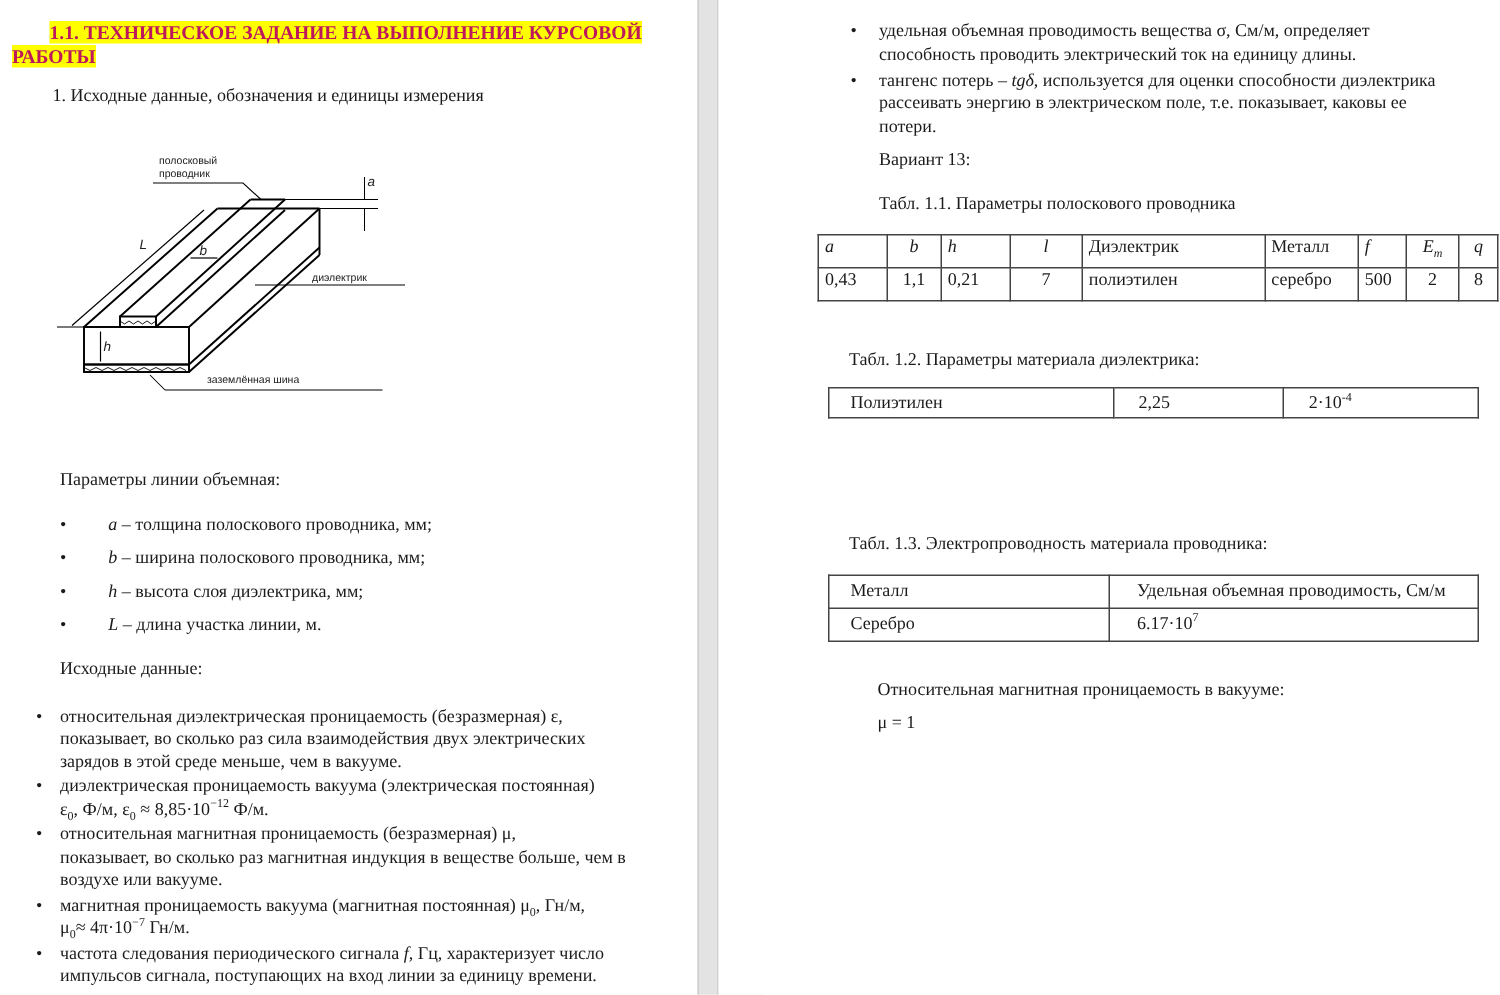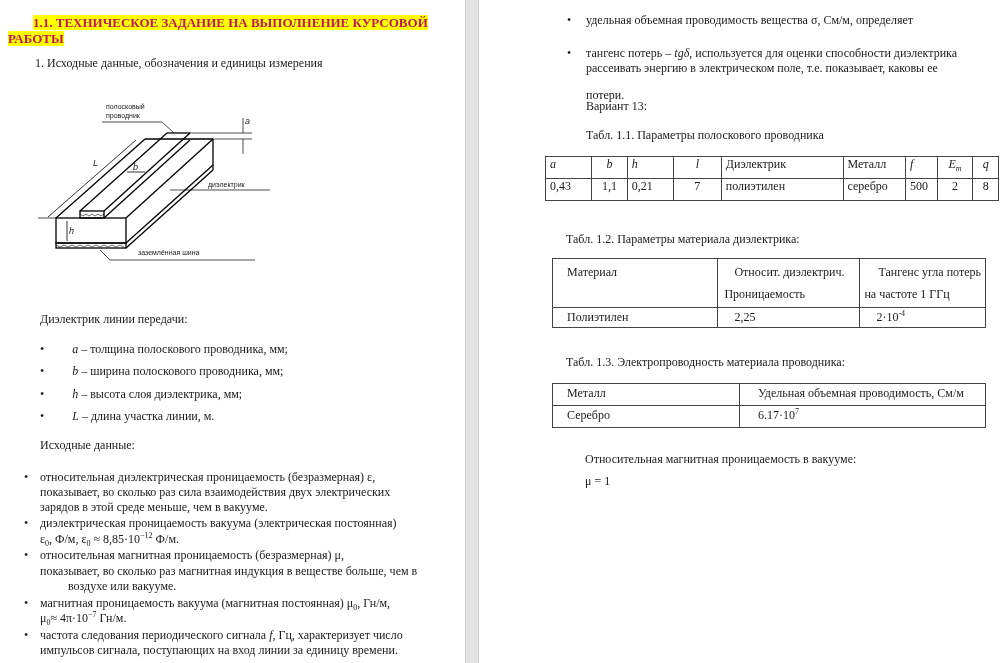--- a/index.html
+++ b/index.html
@@ -78,21 +78,21 @@
       <text x="108" y="165">заземлённая шина</text>
     </g>
     <g font-size="9" font-style="italic" fill="#222" font-family="Liberation Serif, serif">
       <text x="215" y="34">a</text>
       <text x="103" y="80">b</text>
       <text x="39" y="144">h</text>
       <text x="63" y="76">L</text>
     </g>
   </svg>
 
-  <div class="abs t12 bold" style="left:40px;top:312px;">Диэлектрик линии передачи:</div>
+  <div class="abs t12 bold" style="left:40px;top:312px;">Параметры линии объемная:</div>
 
   <div>
     <div class="abs t12" style="left:40px;top:342px;"><span>•</span><span class="it" style="margin-left:28px">a</span><span> – толщина полоскового проводника, мм;</span></div>
     <div class="abs t12" style="left:40px;top:364px;"><span>•</span><span class="it" style="margin-left:28px">b</span><span> – ширина полоскового проводника, мм;</span></div>
     <div class="abs t12" style="left:40px;top:387px;"><span>•</span><span class="it" style="margin-left:28px">h</span><span> – высота слоя диэлектрика, мм;</span></div>
     <div class="abs t12" style="left:40px;top:409px;"><span>•</span><span class="it" style="margin-left:28px">L</span><span> – длина участка линии, м.</span></div>
   </div>
 
   <div class="abs t12 bold" style="left:40px;top:438px;">Исходные данные:</div>
 
@@ -104,42 +104,43 @@
     <div class="abs t12" style="left:40px;top:485px;">показывает, во сколько раз сила взаимодействия двух электрических</div>
     <div class="abs t12" style="left:40px;top:500px;">зарядов в этой среде меньше, чем в вакууме.</div>
 
     <div class="abs t12" style="left:24px;top:516px;"><span>•</span></div>
     <div class="abs t12" style="left:40px;top:516px;"><span class="bold">диэлектрическая проницаемость вакуума</span><span> (электрическая постоянная)</span></div>
     <div class="abs t12" style="left:40px;top:532px;"><span>ε</span><sub>0</sub><span>, Ф/м, ε</span><sub>0</sub><span> ≈ 8,85·10</span><sup>−12</sup><span> Ф/м.</span></div>
 
     <div class="abs t12" style="left:24px;top:548px;"><span>•</span></div>
     <div class="abs t12" style="left:40px;top:548px;"><span class="bold">относительная магнитная проницаемость</span><span> (безразмерная) μ,</span></div>
     <div class="abs t12" style="left:40px;top:564px;">показывает, во сколько раз магнитная индукция в веществе больше, чем в</div>
-    <div class="abs t12" style="left:40px;top:579px;margin-left:28px;">воздухе или вакууме.</div>
+    <div class="abs t12" style="left:40px;top:579px;">воздухе или вакууме.</div>
 
     <div class="abs t12" style="left:24px;top:596px;"><span>•</span></div>
     <div class="abs t12" style="left:40px;top:596px;"><span class="bold">магнитная проницаемость вакуума</span><span> (магнитная постоянная) μ</span><sub>0</sub><span>, Гн/м,</span></div>
     <div class="abs t12" style="left:40px;top:611px;"><span>μ</span><sub>0</sub><span>≈ 4π·10</span><sup>−7</sup><span> Гн/м.</span></div>
 
     <div class="abs t12" style="left:24px;top:628px;"><span>•</span></div>
     <div class="abs t12" style="left:40px;top:628px;"><span class="bold">частота следования периодического сигнала</span><span class="it"> f</span><span>, Гц, характеризует число</span></div>
     <div class="abs t12" style="left:40px;top:643px;">импульсов сигнала, поступающих на вход линии за единицу времени.</div>
   </div>
 </div>
 
 <div class="gutter"></div>
 
 <div class="page" id="page2">
   <div class="abs t12" style="left:88px;top:13px;"><span>•</span></div>
   <div class="abs t12" style="left:107px;top:13px;"><span class="bold">удельная объемная проводимость вещества</span><span> σ, См/м, определяет</span></div>
+  <div class="abs t12" style="left:107px;top:29px;">способность проводить электрический ток на единицу длины.</div>
 
   <div class="abs t12" style="left:88px;top:46px;"><span>•</span></div>
   <div class="abs t12" style="left:107px;top:46px;"><span class="bold">тангенс потерь –</span><span class="it">  tgδ</span><span>, используется для оценки способности диэлектрика</span></div>
   <div class="abs t12" style="left:107px;top:61px;">рассеивать энергию в электрическом поле, т.е. показывает, каковы ее</div>
-  <div class="abs t12" style="left:107px;top:77px;margin-top:11px;">потери.</div>
+  <div class="abs t12" style="left:107px;top:77px;">потери.</div>
 
   <div class="abs t12" style="left:107px;top:99px;">Вариант 13:</div>
   <div class="abs t12" style="left:107px;top:128px;">Табл. 1.1. Параметры полоскового проводника</div>
 
   <table style="left:66px;top:156px;width:454px;">
     <tbody>
         <tr style="height:22px;">
       <td class="it" style="width:36px">a</td>
       <td class="it" style="width:26px;text-align:center">b</td>
       <td class="it" style="width:36px">h</td>
@@ -160,31 +161,20 @@
       <td>500</td>
       <td style="text-align:center">2</td>
       <td style="text-align:center">8</td>
     </tr>
   </tbody>
     </table>
 
   <div class="abs t12" style="left:87px;top:232px;">Табл. 1.2. Параметры материала диэлектрика:</div>
   <table style="left:73px;top:258px;width:434px;">
     <tbody>
-        <tr>
-      <td style="width:145px;padding:2px 14px;line-height:22px;">Материал</td>
-      <td style="width:130px;padding:2px 6px;line-height:22px;">
-            <div style="padding-left:10px">Относит.  диэлектрич.</div>
-            <div>Проницаемость</div>
-          </td>
-      <td style="padding:2px 4px;line-height:22px;">
-            <div style="padding-left:14px">Тангенс  угла  потерь</div>
-            <div>на частоте 1 ГГц</div>
-          </td>
-    </tr>
     <tr style="height:20px;">
       <td style="padding:2px 14px;">Полиэтилен</td>
       <td style="padding:2px 16px;">2,25</td>
       <td style="padding:2px 16px;"><span>2·10</span><sup>-4</sup></td>
     </tr>
   </tbody>
     </table>
 
   <div class="abs t12" style="left:87px;top:355px;">Табл. 1.3. Электропроводность материала проводника:</div>
   <table style="left:73px;top:383px;width:434px;">

